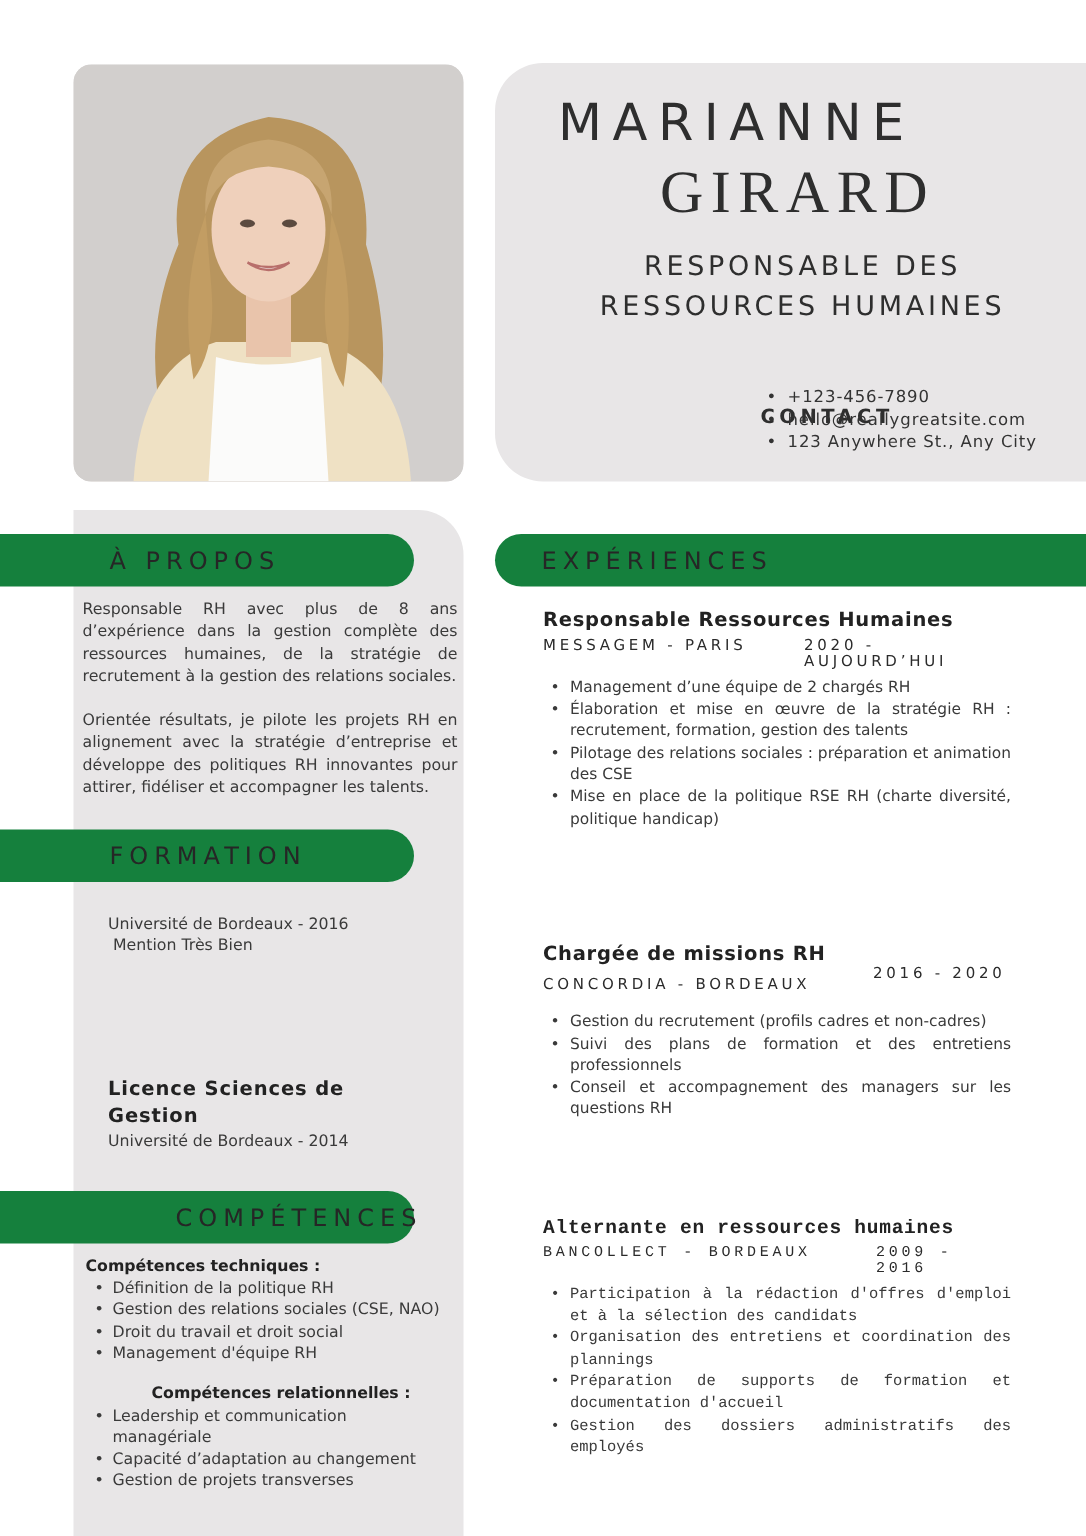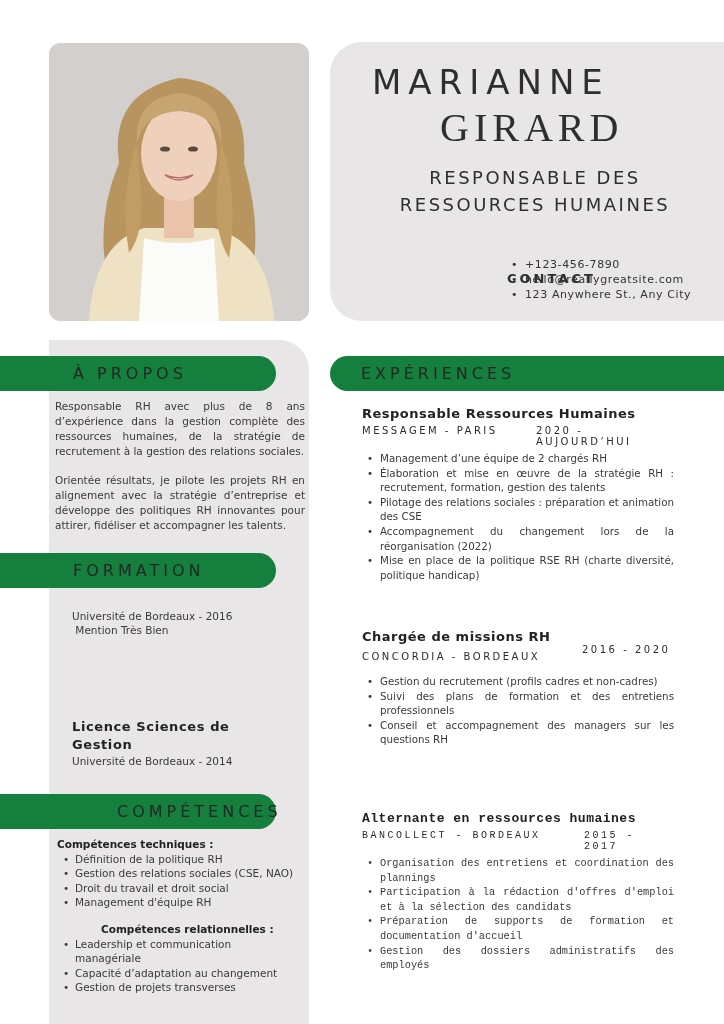--- a/index.html
+++ b/index.html
@@ -173,21 +173,20 @@
 <div class="job" style="top:405px;">
   <div class="job-name">Responsable Ressources Humaines</div>
   <div class="job-meta">
     <span class="company">MESSAGEM - PARIS</span>
     <span class="dates" style="left:174px;">2020 - AUJOURD’HUI</span>
   </div>
   <ul>
     <li>Management d’une équipe de 2 chargés RH</li>
     <li>Élaboration et mise en œuvre de la stratégie RH : recrutement, formation, gestion des talents</li>
     <li>Pilotage des relations sociales : préparation et animation des CSE</li>
-    <li>Accompagnement du changement lors de la réorganisation (2022)</li>
     <li>Mise en place de la politique RSE RH (charte diversité, politique handicap)</li>
   </ul>
 </div>
 
 <div class="job" style="top:628px;">
   <div class="job-name">Chargée de missions RH</div>
   <div class="job-meta">
     <span class="company" style="top:3px;">CONCORDIA - BORDEAUX</span>
     <span class="dates" style="left:220px;top:-4px;">2016 - 2020</span>
   </div>
@@ -195,21 +194,21 @@
     <li>Gestion du recrutement (profils cadres et non-cadres)</li>
     <li>Suivi des plans de formation et des entretiens professionnels</li>
     <li>Conseil et accompagnement des managers sur les questions RH</li>
   </ul>
 </div>
 
 <div class="job" style="top:810px;font-family:Liberation Mono, monospace;">
   <div class="job-name">Alternante en ressources humaines</div>
   <div class="job-meta">
     <span class="company">BANCOLLECT - BORDEAUX</span>
-    <span class="dates" style="left:222px;">2015 - 2017</span>
+    <span class="dates" style="left:222px;">2009 - 2016</span>
   </div>
   <ul>
+    <li>Participation à la rédaction d'offres d'emploi et à la sélection des candidats</li>
     <li>Organisation des entretiens et coordination des plannings</li>
-    <li>Participation à la rédaction d'offres d'emploi et à la sélection des candidats</li>
     <li>Préparation de supports de formation et documentation d'accueil</li>
     <li>Gestion des dossiers administratifs des employés</li>
   </ul>
 </div>
 
 </body></html>

